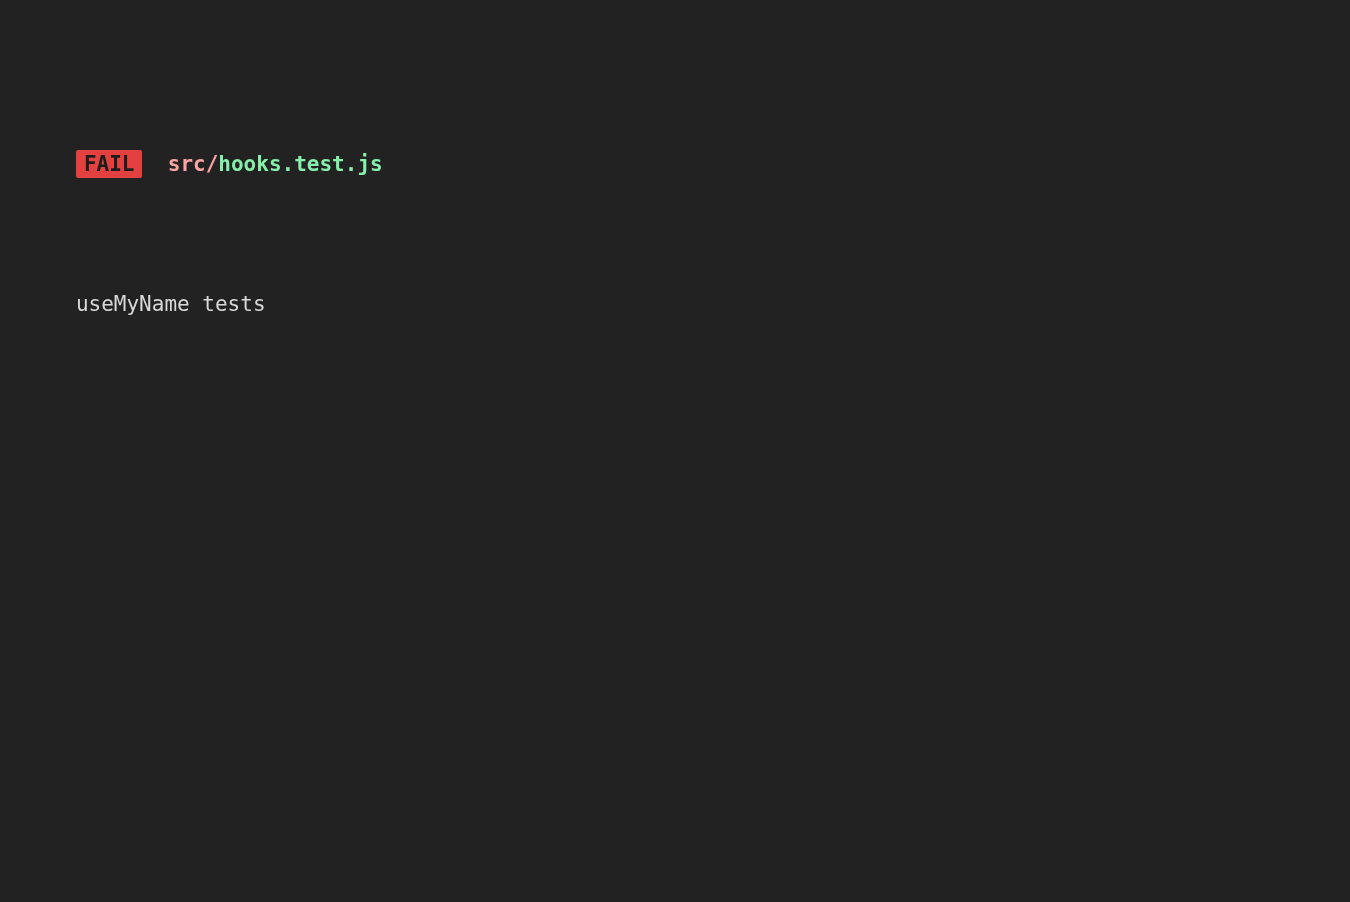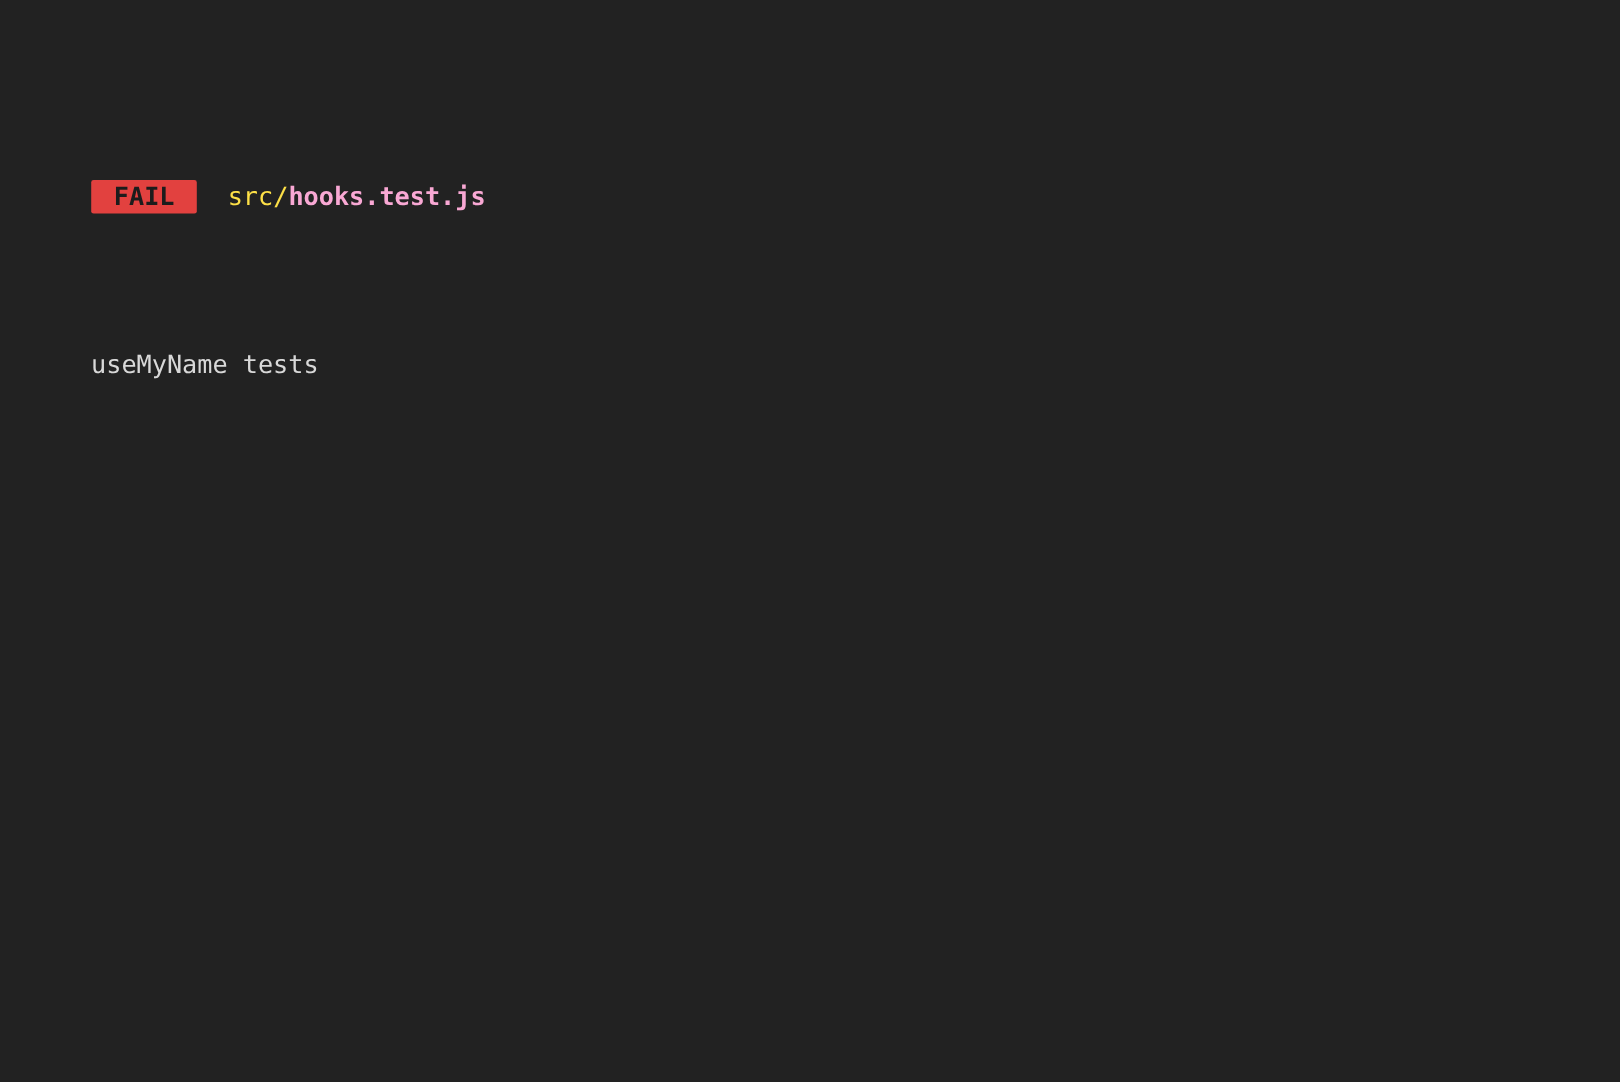--- a/index.html
+++ b/index.html
@@ -22,26 +22,26 @@
     white-space: pre;
   }
   .line { white-space: pre; height: 28px; }
   .blank { height: 28px; }
 
   
   .fail-badge {
     background: #e2413f;
     color: #1c1c1c;
     font-weight: bold;
-    padding: 2px 19px;
+    padding: 2px 8px;
     border-radius: 2px;
   }
-  .dim      { color: #fde047; }
+  .dim      { color: #fca5a5; font-weight: bold; }
   .white    { color: #d8d8d8; }
-  .bwhite   { color: #f9a8d4; font-weight: bold; }
+  .bwhite   { color: #86efac; font-weight: bold; }
   .red      { color: #e2413f; }
   .bred     { color: #e2413f; font-weight: bold; }
 </style>
 </head>
 <body>
 
 <div class="term">
 
   
   <div class="line">

